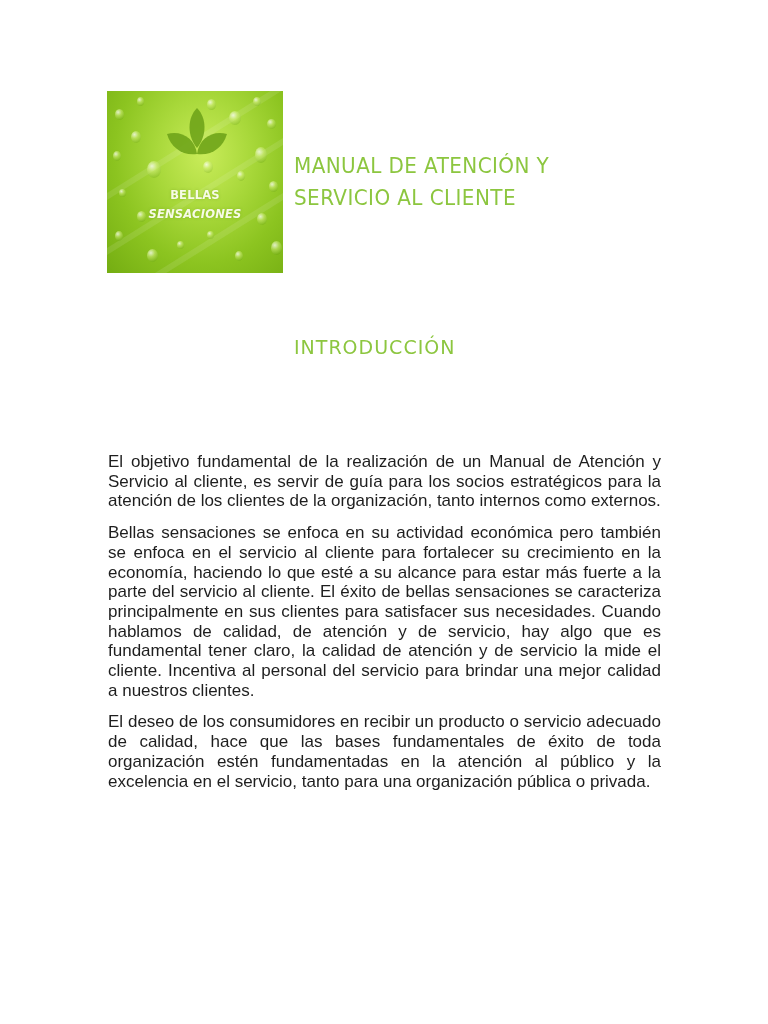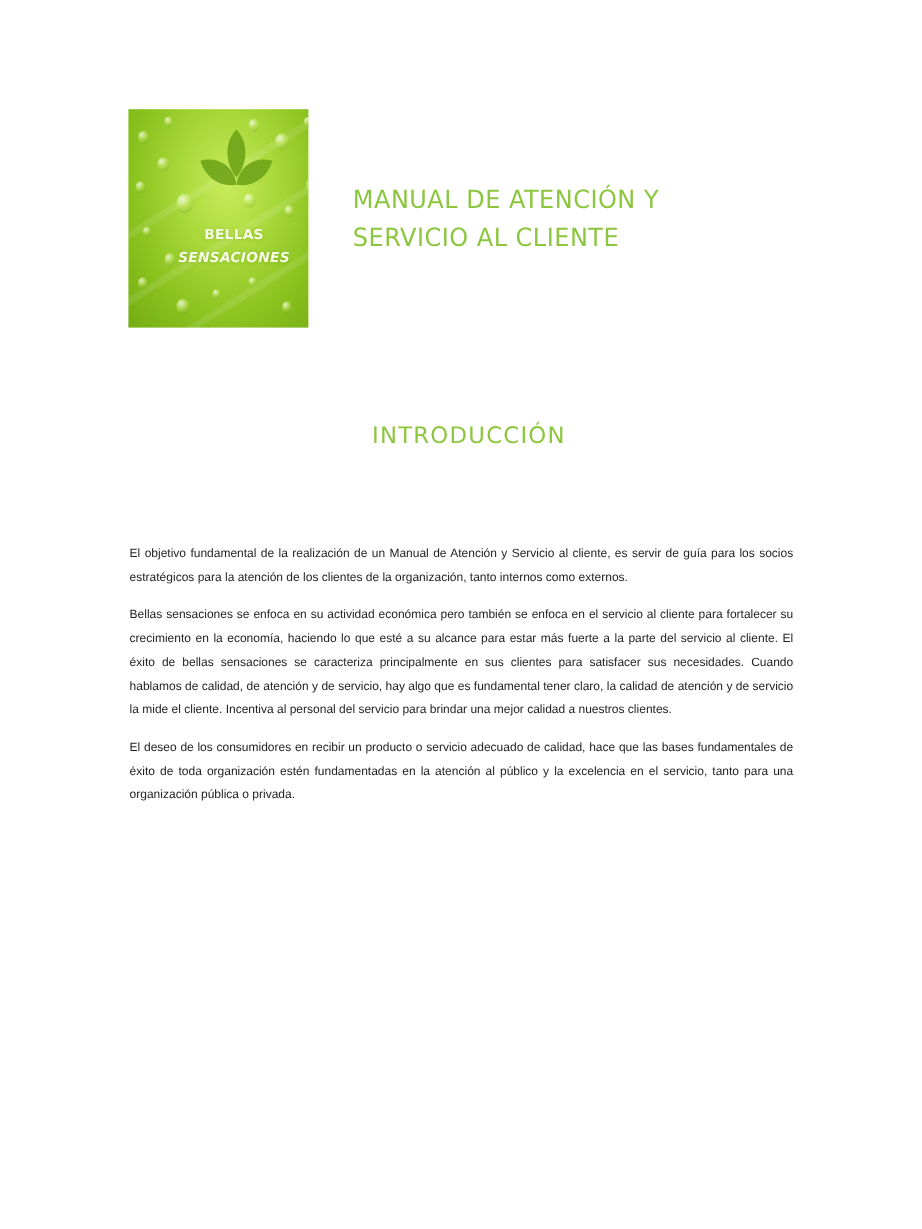--- a/index.html
+++ b/index.html
@@ -19,21 +19,21 @@
       left: 0; top: 0;
       width: 768px; height: 1024px;
       background: #ffffff;
     }
 
     
     .logo {
       position: absolute;
       left: 107px;
       top: 91px;
-      width: 150px;
+      width: 176px;
       height: 182px;
       overflow: hidden;
       background:
         radial-gradient(ellipse at 55% 35%, #c9ec5a 0%, #a8d83a 35%, #8cc420 65%, #74ad12 100%);
     }
     .logo .streak {
       position: absolute;
       left: -40px;
       width: 280px;
       height: 6px;
@@ -86,33 +86,33 @@
 
     
     .intro-heading {
       position: absolute;
       left: 294px;
       top: 336px;
       color: #8cc63f;
       font-family: "DejaVu Sans", sans-serif;
       font-size: 19px;
       letter-spacing: 1px;
-      margin: 16px;
+      margin: 0;
       font-weight: normal;
     }
 
     
     .body-text {
       position: absolute;
       left: 108px;
       top: 452px;
       width: 553px;
       color: #1e1e1e;
       font-family: "Liberation Sans", sans-serif;
-      font-size: 10px;
+      font-size: 17px;
       line-height: 19.7px;
     }
     .body-text p {
       margin: 0 0 12px 0;
       text-align: justify;
     }
   </style>
 </head>
 <body>
 

